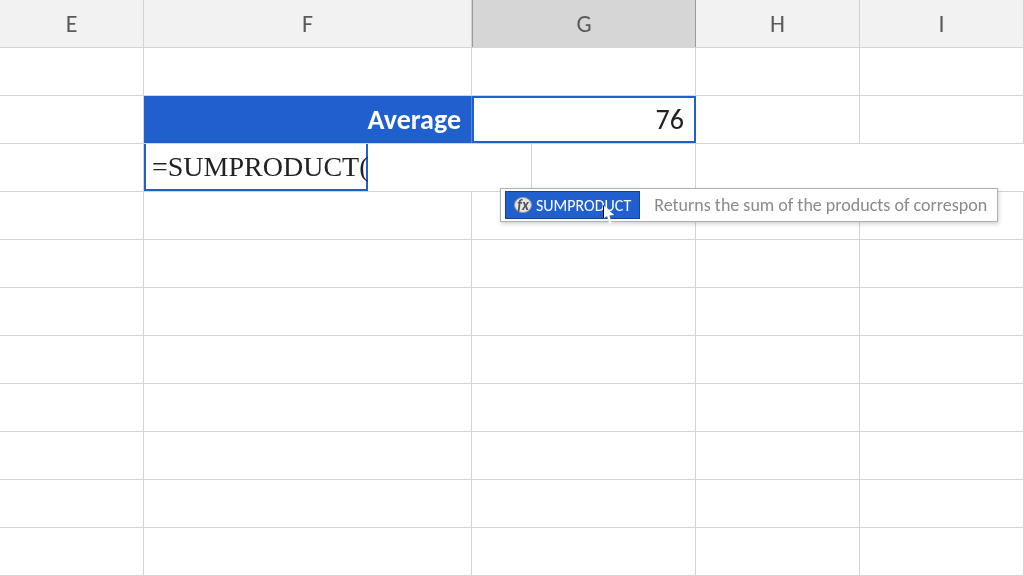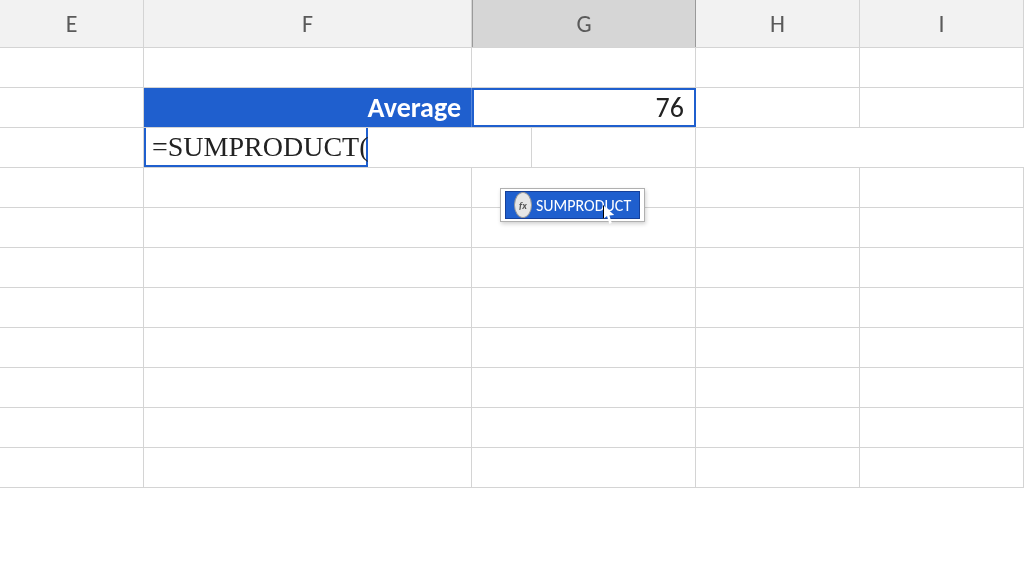--- a/index.html
+++ b/index.html
@@ -7,29 +7,29 @@
     .sheet { display: flex; flex-direction: column; }
     .col-headers { display: flex; height: 48px; border-bottom: 1px solid #d4d4d4; background: #f2f2f2; }
     .col-header { display: flex; align-items: center; justify-content: center; font-size: 24px; color: #5a5a5a; border-right: 1px solid #d4d4d4; background: #f2f2f2; }
     .col-header.selected { background: #d6d6d6; border-left: 1px solid #9a9a9a; border-right: 1px solid #9a9a9a; }
     .col-E { width: 144px; }
     .col-F { width: 328px; }
     .col-G { width: 224px; }
     .col-H { width: 164px; }
     .col-I { width: 164px; }
     .grid { position: relative; }
-    .row { display: flex; height: 40px; border-bottom: 1px solid #d4d4d4; }
+    .row { display: flex; height: 48px; border-bottom: 1px solid #d4d4d4; }
     .cell { border-right: 1px solid #d4d4d4; display: flex; align-items: center; padding: 0 10px; font-size: 28px; color: #222; }
     .cell.right { justify-content: flex-end; }
     .blue-label { background: #1f5fce; color: #fff; font-weight: 700; border-right: 1px solid rgba(255,255,255,0.25); }
     .value-box { border: 2px solid #1f5fce; text-align: center; }
     .formula-box { border-left: 2px solid #1f5fce; border-right: 2px solid #1f5fce; border-bottom: 2px solid #1f5fce; padding-left: 6px; justify-content: flex-start; font-family: Liberation Serif, serif; }
     .tooltip { position: absolute; left: 500px; top: 188px; height: 34px; display: flex; align-items: stretch; background: #fff; border: 1px solid #b0b0b0; box-shadow: 1px 2px 4px rgba(0,0,0,0.18); white-space: nowrap; }
     .fx-pill { display: flex; align-items: center; gap: 4px; padding: 0 8px; background: #1f5fce; color: #fff; font-size: 16px; font-weight: 500; border: 1px solid #15409a; margin: 2px 4px; }
-    .fx-icon { width: 18px; height: 26px; border-radius: 50%; background: #e6e6e6; color: #555; font-size: 10px; font-style: italic; font-weight: 700; display: flex; align-items: center; justify-content: center; border: 1px solid #999; }
+    .fx-icon { width: 18px; height: 16px; border-radius: 50%; background: #e6e6e6; color: #555; font-size: 15px; font-style: italic; font-weight: 700; display: flex; align-items: center; justify-content: center; border: 1px solid #999; }
     .tip-text { display: flex; align-items: center; padding: 0 10px; font-size: 18px; color: #8a8a8a; }
     .cursor { position: absolute; left: 603px; top: 205px; width: 16px; height: 20px; pointer-events: none; }
     .cursor::before { content: ""; position: absolute; inset: 0; background: #fff; border: 1px solid #000; clip-path: polygon(0 0, 0 70%, 25% 55%, 40% 95%, 55% 90%, 40% 52%, 70% 50%); }
   </style>
 </head>
 <body>
 
 <div class="sheet">
   <div class="col-headers">
     <div class="col-header col-E">E</div>
@@ -116,15 +116,16 @@
       <div class="cell col-I"></div>
     </div>
   </div>
 </div>
 
 <div class="tooltip">
   <div class="fx-pill">
     <span class="fx-icon">fx</span>
     <span>SUMPRODUCT</span>
   </div>
+  <div class="tip-text">Returns the sum of the products of correspon</div>
 </div>
 
 <div class="cursor"></div>
 
 </body></html>

